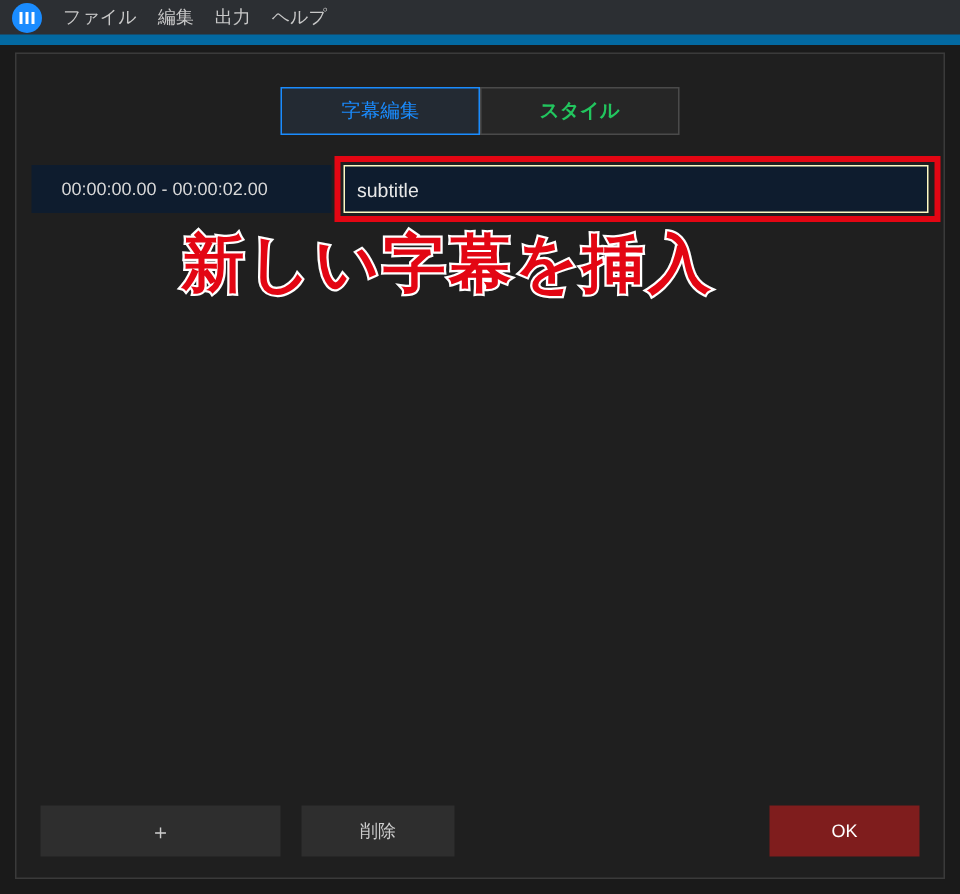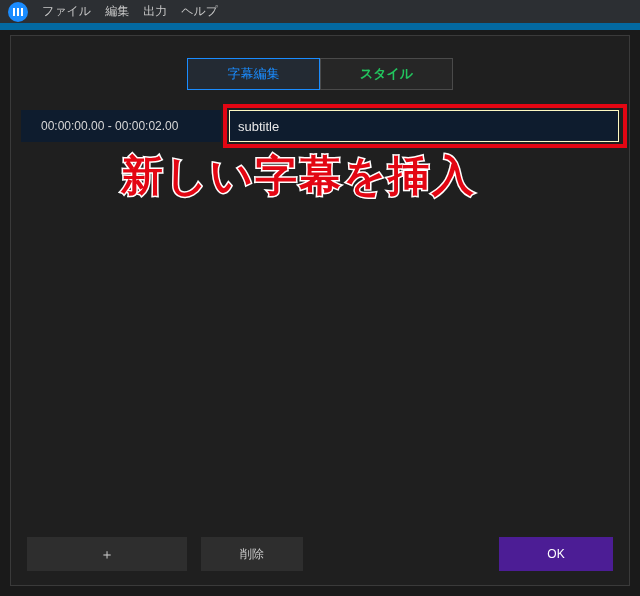--- a/index.html
+++ b/index.html
@@ -162,22 +162,22 @@
     }
     .btn-insert {
       width: 160px;
       gap: 6px;
     }
     .btn-delete {
       width: 102px;
     }
     .spacer { flex: 1; }
     .btn-ok {
-      width: 114px;
-      background: #4c1d95;
+      width: 100px;
+      background: #7f1d1d;
       color: #ffffff;
     }
     .plus {
       font-size: 14px;
       line-height: 1;
     }
   </style>
 </head>
 <body>
 

